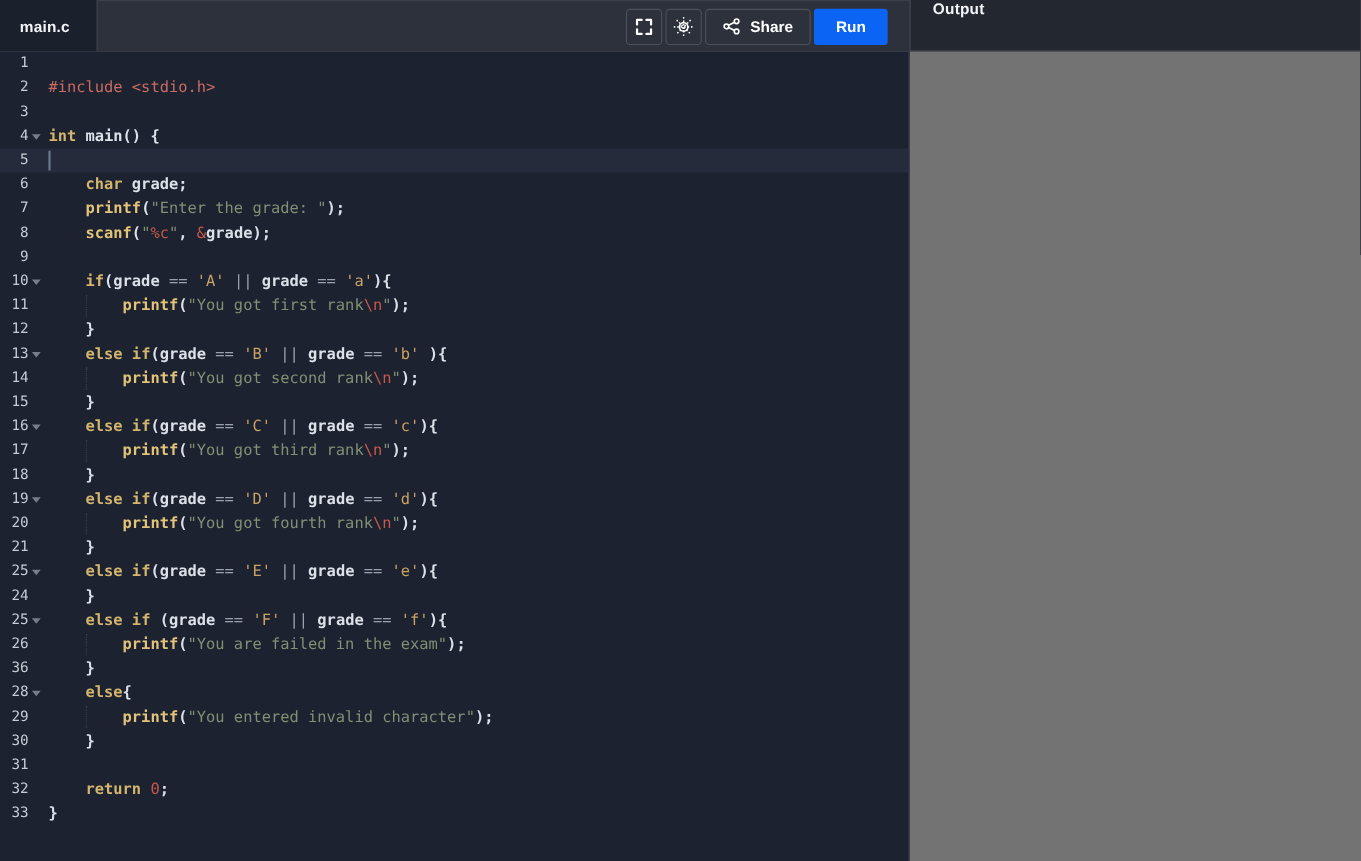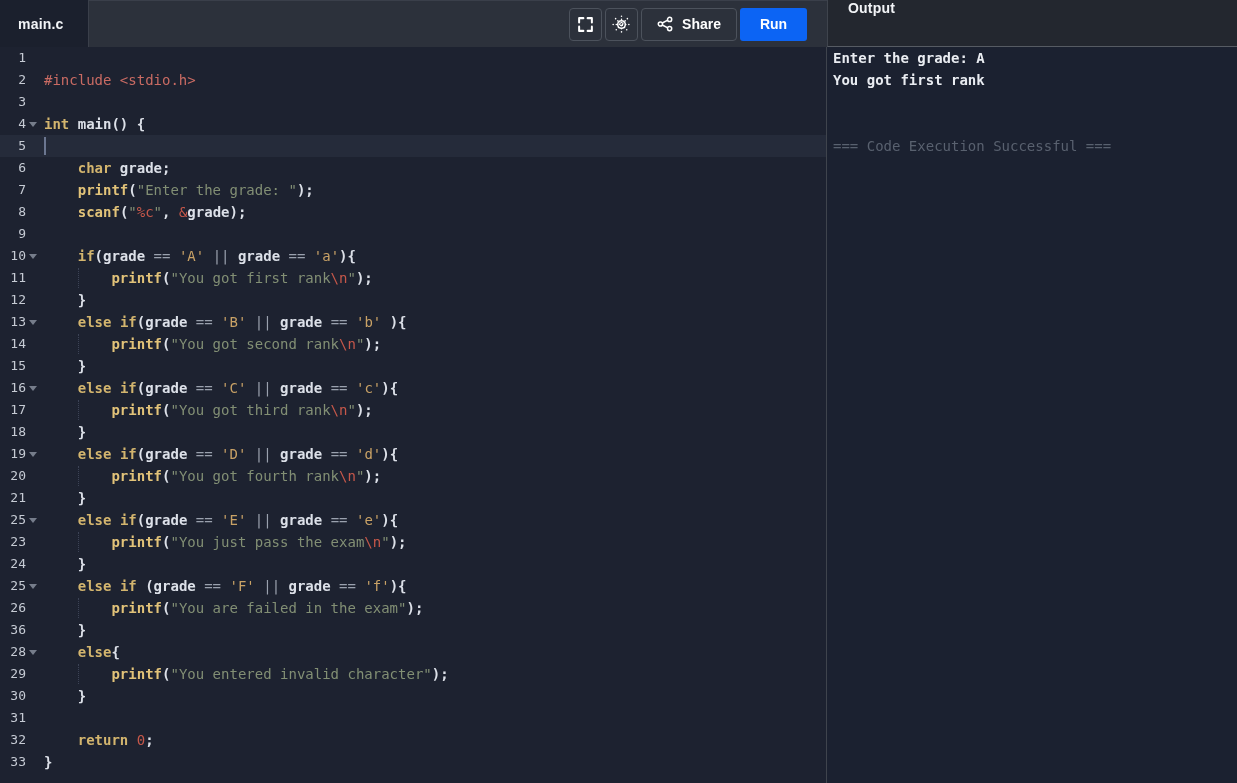--- a/index.html
+++ b/index.html
@@ -225,25 +225,20 @@
           <div class="code"><span class="tk-pl">    }</span></div>
         </div>
         <div class="line">
           <div class="gutter">25</div>
           <div class="fold">
             <span class="tri"></span>
           </div>
           <div class="code"><span class="tk-pl">    </span><span class="tk-kw">else</span><span class="tk-pl"> </span><span class="tk-kw">if</span><span class="tk-pl">(grade </span><span class="tk-op">==</span><span class="tk-pl"> </span><span class="tk-chr">'E'</span><span class="tk-pl"> </span><span class="tk-op">||</span><span class="tk-pl"> grade </span><span class="tk-op">==</span><span class="tk-pl"> </span><span class="tk-chr">'e'</span><span class="tk-pl">){</span></div>
         </div>
         <div class="line">
-          <div class="gutter">23</div>
-          <div class="fold"></div>
-          <div class="code"><span class="guide"></span><span class="tk-pl">        </span><span class="tk-fn">printf</span><span class="tk-pl">(</span><span class="tk-str">"You just pass the exam</span><span class="tk-esc">\n</span><span class="tk-str">"</span><span class="tk-pl">);</span></div>
-        </div>
-        <div class="line">
           <div class="gutter">24</div>
           <div class="fold"></div>
           <div class="code"><span class="tk-pl">    }</span></div>
         </div>
         <div class="line">
           <div class="gutter">25</div>
           <div class="fold">
             <span class="tri"></span>
           </div>
           <div class="code"><span class="tk-pl">    </span><span class="tk-kw">else</span><span class="tk-pl"> </span><span class="tk-kw">if</span><span class="tk-pl"> (grade </span><span class="tk-op">==</span><span class="tk-pl"> </span><span class="tk-chr">'F'</span><span class="tk-pl"> </span><span class="tk-op">||</span><span class="tk-pl"> grade </span><span class="tk-op">==</span><span class="tk-pl"> </span><span class="tk-chr">'f'</span><span class="tk-pl">){</span></div>
@@ -283,23 +278,16 @@
         <div class="line">
           <div class="gutter">32</div>
           <div class="fold"></div>
           <div class="code"><span class="tk-pl">    </span><span class="tk-kw">return</span><span class="tk-pl"> </span><span class="tk-num">0</span><span class="tk-pl">;</span></div>
         </div>
         <div class="line">
           <div class="gutter">33</div>
           <div class="fold"></div>
           <div class="code"><span class="tk-pl">}</span></div>
         </div>
-      </div>
-    <div class="outbody">
-        <div class="out-line">Enter the grade: A</div>
-        <div class="out-line">You got first rank</div>
-        <div class="out-line"></div>
-        <div class="out-line"></div>
-        <div class="out-line muted">=== Code Execution Successful ===</div>
       </div>
   </div>
 
 </div>
 
 </body></html>

